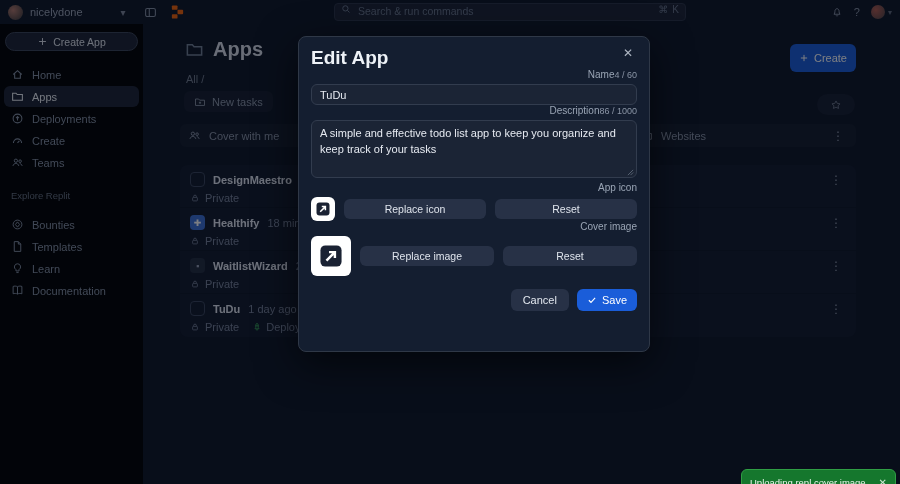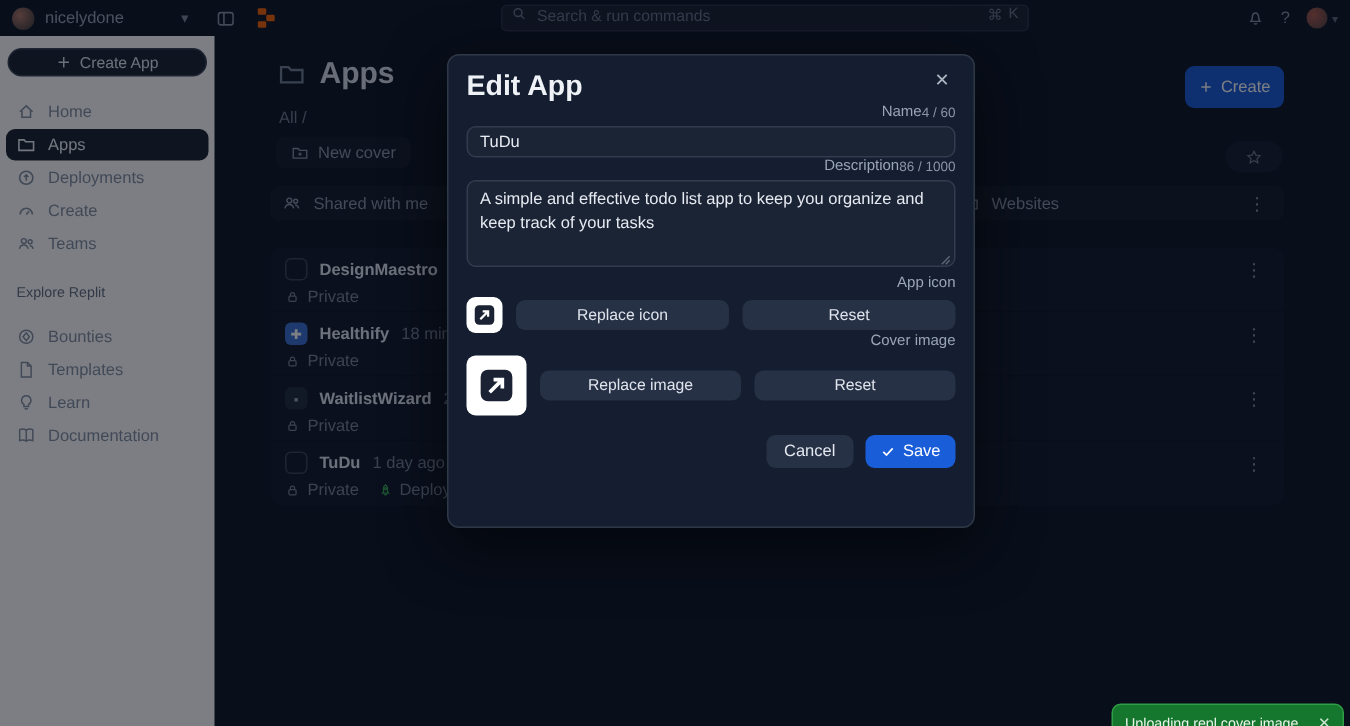--- a/index.html
+++ b/index.html
@@ -17,21 +17,21 @@
   .search{position:absolute;left:334px;top:3px;width:352px;height:18px;background:#1c2333;border:1px solid #2b3245;border-radius:4px;display:flex;align-items:flex-start;padding:0 6px;color:#68748a;}
   .search input{flex:1;background:transparent;border:none;outline:none;color:#8a94a6;font-size:10.5px;margin-left:5px;}
   .search input::placeholder{color:#68748a;}
   .kbd{font-size:10px;color:#68748a;margin-left:4px;}
   .tright{position:absolute;right:8px;top:0;height:24px;display:flex;align-items:center;gap:11px;}
   .help{font-size:11px;color:#8691a3;}
   .avatar.small{width:14px;height:14px;background:radial-gradient(circle at 35% 35%,#b05a4e,#6b4a46 70%,#3a3a42);}
   .tinychev{color:#5e6activity878;font-size:8px;color:#5e6878;}
 
   
-  .sidebar{position:absolute;top:24px;left:0;width:143px;bottom:0;background:#ffffff;padding-top:8px;z-index:2;}
+  .sidebar{position:absolute;top:24px;left:0;width:143px;bottom:0;background:#000000;padding-top:8px;z-index:2;}
   .create-app{margin:0 5px;width:133px;height:19px;border-radius:16px;background:#1c2333;border:1px solid #3a4356;color:#dfe4ec;font-size:10.5px;display:flex;align-items:center;justify-content:center;gap:5px;cursor:pointer;}
   .nav{margin-top:13px;}
   .nav-item{height:21px;margin:1px 4px;padding:0 7px;border-radius:6px;display:flex;align-items:center;gap:8px;color:#8591a3;font-size:11px;cursor:pointer;}
   .nav-item.active{background:#1c2333;color:#edf0f5;}
   .explore-label{margin:17px 0 4px 11px;font-size:9.5px;color:#66707f;}
 
   
   .main{position:absolute;top:24px;left:143px;right:0;bottom:0;background:#0e1525;}
   .apps-header{position:absolute;left:42px;top:14px;display:flex;align-items:center;gap:9px;color:#d7dce5;}
   .apps-header .t{font-size:20px;font-weight:bold;}
@@ -217,21 +217,21 @@
           <path d="M2 4h4.2l1.4 1.6H14v7H2z"></path>
         </svg>
       <span class="t">Apps</span>
     </div>
     <div class="breadcrumb">All /</div>
     <button class="newfolder">
       <svg width="12" height="12" viewBox="0 0 16 16" fill="none" stroke="#8b95a7" stroke-width="1.2">
           <path d="M2 4h4.2l1.4 1.6H14v7H2z"></path>
           <path d="M8 7.5v3M6.5 9h3"></path>
         </svg>
-      <span>New cover</span>
+      <span>New tasks</span>
     </button>
     <button class="create-btn">
       <svg width="10" height="10" viewBox="0 0 16 16" stroke="#fff" stroke-width="1.6">
           <line x1="8" y1="3" x2="8" y2="13"></line>
           <line x1="3" y1="8" x2="13" y2="8"></line>
         </svg>
       <span>Create</span>
     </button>
     <button class="star-pill">
       <svg width="12" height="12" viewBox="0 0 16 16" fill="none" stroke="currentColor" stroke-width="1.2">
@@ -239,21 +239,21 @@
         </svg>
     </button>
 
     <div class="card" style="left:37px;width:445px;">
       <svg width="13" height="13" viewBox="0 0 16 16" fill="none" stroke="#8a94a6" stroke-width="1.2">
           <circle cx="6" cy="5.8" r="2"></circle>
           <path d="M2.4 12.2c.5-2 2-3.1 3.6-3.1s3.1 1.1 3.6 3.1"></path>
           <circle cx="11.2" cy="6.4" r="1.6"></circle>
           <path d="M10.8 9.4c1.6.2 2.6 1.2 2.9 2.8"></path>
         </svg>
-      <span>Shared with me</span>
+      <span>Cover with me</span>
       <button class="kebab">⋮</button>
     </div>
     <div class="card" style="left:489px;width:224px;">
       <svg width="13" height="13" viewBox="0 0 16 16" fill="none" stroke="#8a94a6" stroke-width="1.2">
           <path d="M2 4h4.2l1.4 1.6H14v7H2z"></path>
         </svg>
       <span>Websites</span>
       <button class="kebab">⋮</button>
     </div>
 

